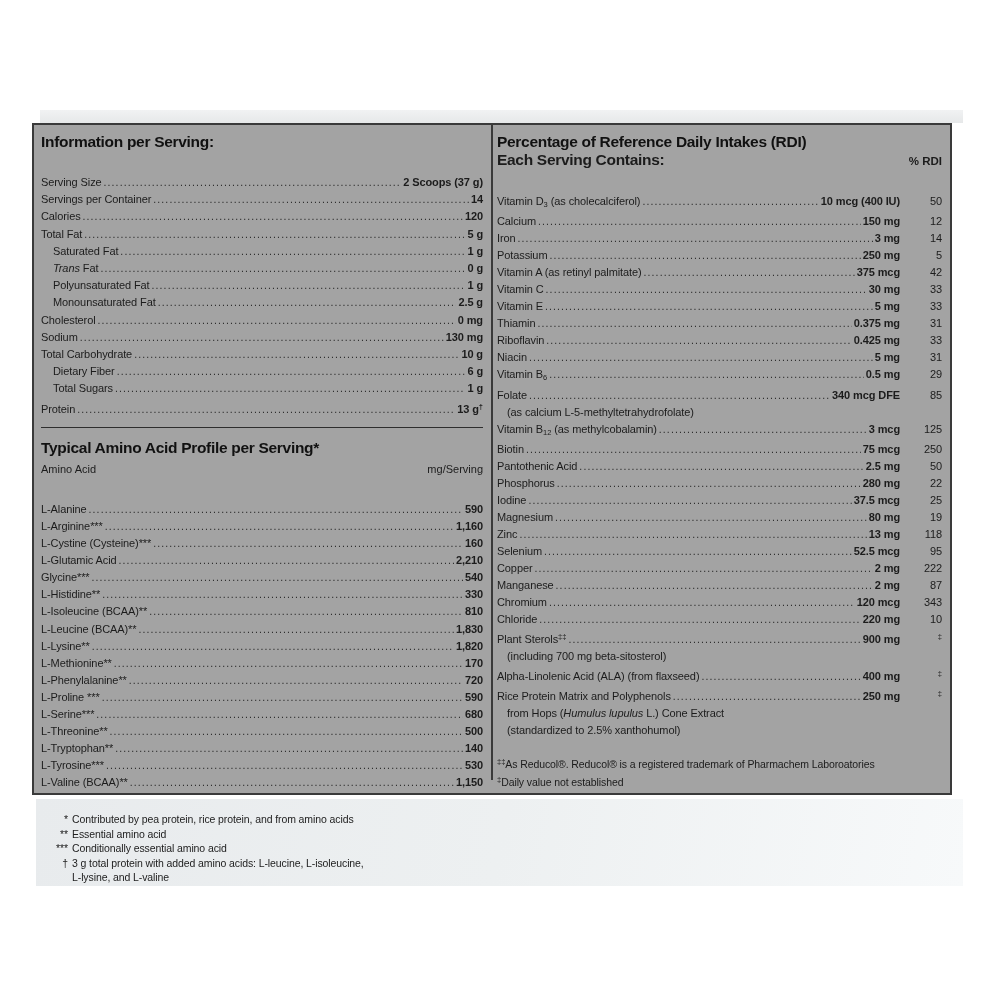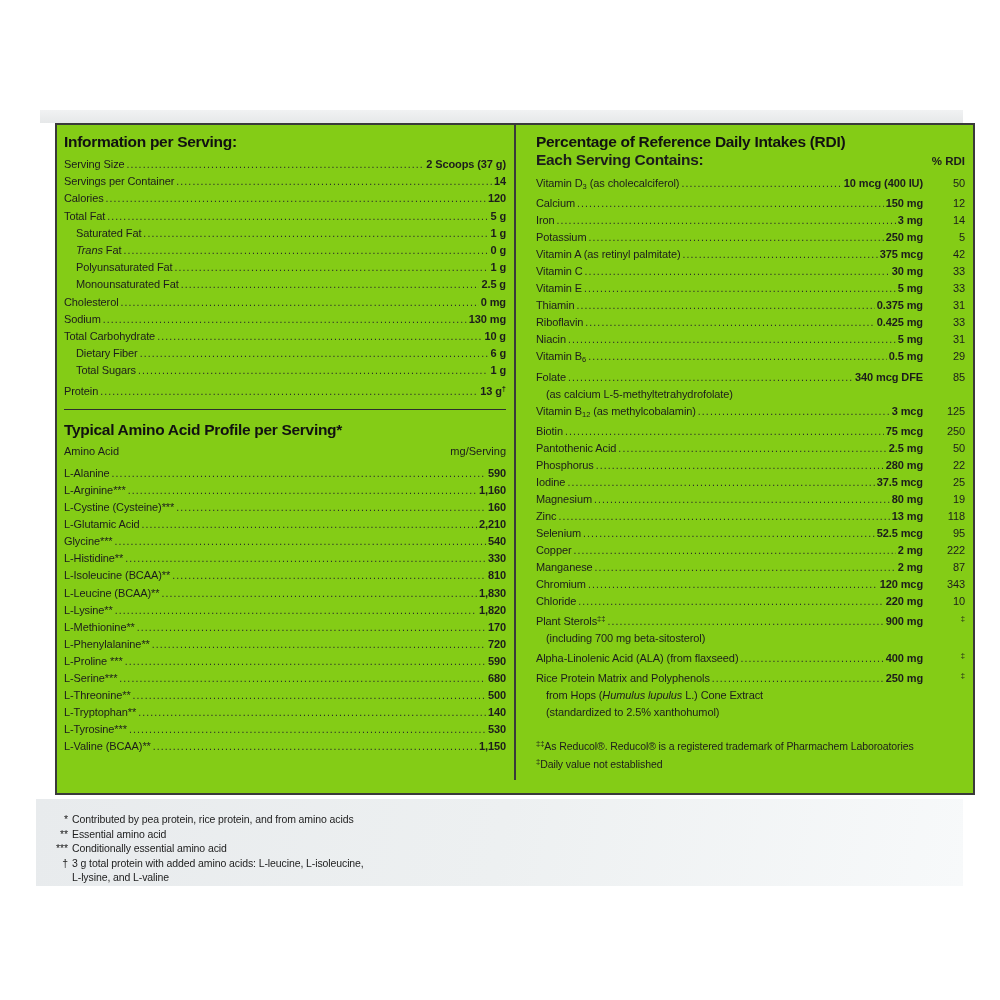--- a/index.html
+++ b/index.html
@@ -6,38 +6,38 @@
   body{
     width:1000px;height:1000px;background:#ffffff;position:relative;
     font-family:"Liberation Sans","DejaVu Sans",sans-serif;
     color:#1c1c1c;-webkit-font-smoothing:antialiased;
   }
   .top-strip{
     position:absolute;left:40px;top:110px;width:923px;height:13px;
     background:linear-gradient(to bottom,#f1f2f3,#e6e8e9);
   }
   .panel{
-    position:absolute;left:55px;top:123px;width:916px;height:668px;
-    border:2px solid #3a3a3a;background:#84cc16;
+    position:absolute;left:32px;top:123px;width:916px;height:668px;
+    border:2px solid #3a3a3a;background:#a3a3a3;
   }
   .vdiv{position:absolute;left:457px;top:0;bottom:13px;width:2px;background:#3a3a3a;}
   .col{position:absolute;top:0;bottom:0;box-sizing:border-box;}
   .col-left{left:0;width:457px;padding:0 8px 0 7px;}
-  .col-right{left:459px;right:0;padding:0 8px 0 20px;}
+  .col-right{left:459px;right:0;padding:0 8px 0 4px;}
 
   .sec-title{
     font-weight:bold;font-size:15.5px;letter-spacing:-0.3px;color:#111;
     padding-top:7px;line-height:19px;
   }
   .subhead{display:flex;align-items:baseline;font-weight:bold;line-height:18px;}
   .subhead .big{font-size:15.5px;letter-spacing:-0.3px;flex:none;}
   .subhead .fill{flex:1;}
   .subhead .pct{font-size:11.5px;flex:none;text-align:right;}
 
-  .rows{margin-top:5px;}
+  .rows{margin-top:23px;}
   .row{display:flex;align-items:baseline;font-size:11px;letter-spacing:-0.1px;line-height:17.2px;}
   .rows-right .row{line-height:17.05px;}
   .rows-amino .row{line-height:17.1px;}
   .row .lbl{flex:none;white-space:nowrap;}
   .row .dots{flex:1;overflow:hidden;white-space:nowrap;margin:0 2px;}
   .row .dots::after{
     content:"....................................................................................................................................................................";
     letter-spacing:1.1px;font-size:10.5px;color:#2b2b2b;
   }
   .row .val{flex:none;white-space:nowrap;text-align:right;font-weight:bold;}

